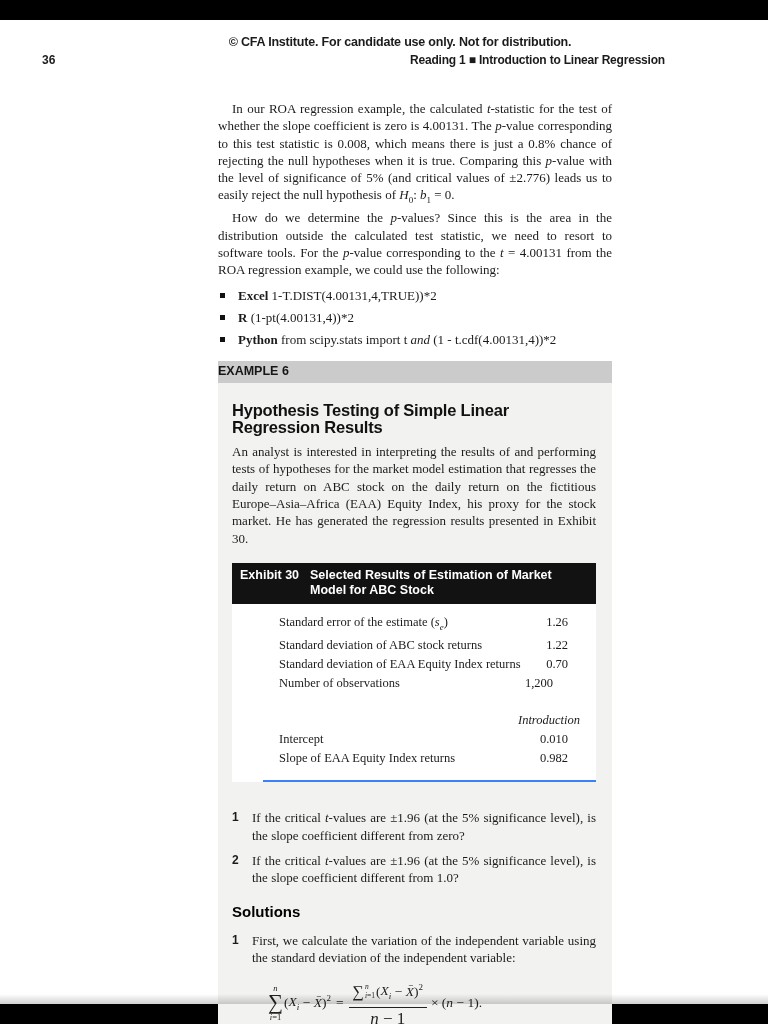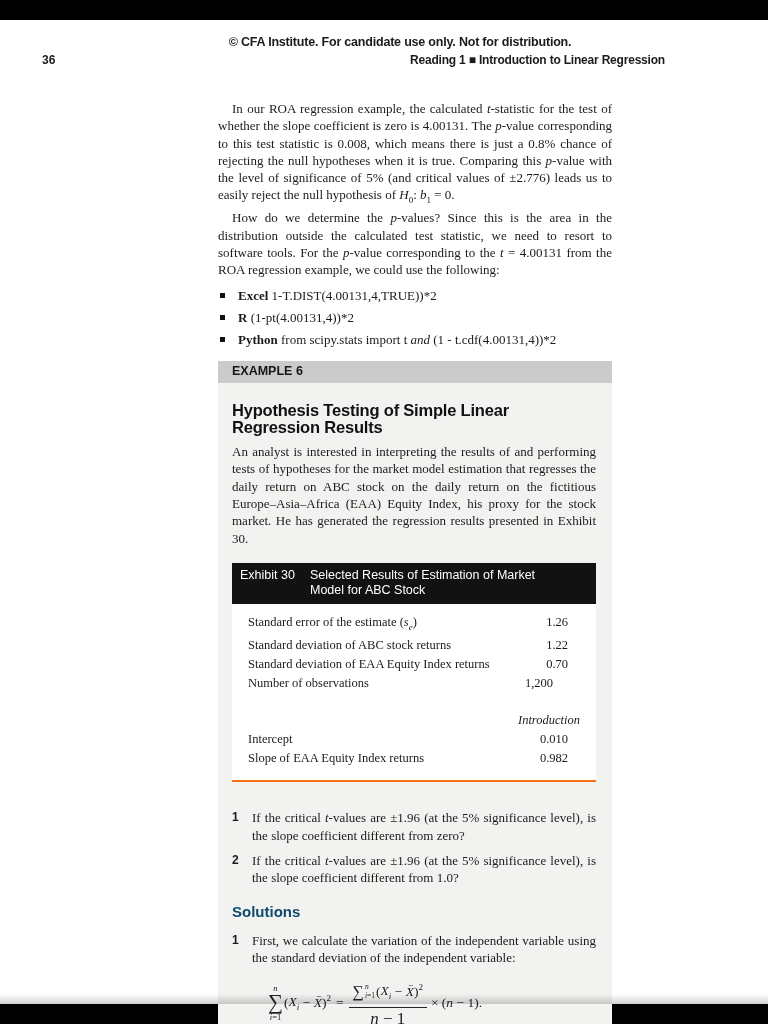--- a/index.html
+++ b/index.html
@@ -50,57 +50,57 @@
   .sq-marker{
     width:5px;height:5px;background:#111;display:inline-block;
     margin:6px 13px 0 2px;flex:0 0 5px;
   }
   .example-box{
     margin-top:13px;background:var(--example-bg);
     padding:0 0 20px 0;
   }
   .example-label-bar{
     background:var(--example-header-bg);height:22px;
-    display:flex;align-items:center;padding-left:14px;
+    display:flex;align-items:center;
     font-family:"Liberation Sans", sans-serif;font-weight:bold;font-size:12.5px;
     color:#161616;
   }
   .example-inner{padding:0 16px 0 14px;}
   .example-title{
     font-family:"Liberation Sans", sans-serif;font-weight:bold;font-size:16.5px;
     margin:19px 0 7px 0;letter-spacing:-0.2px;color:#111;
   }
   .example-intro{margin:0;text-align:justify;}
   .exhibit{margin-top:16px;background:#ffffff;}
   .exhibit-header{
     background:var(--exhibit-header-bg);color:var(--exhibit-header-ink);
-    font-family:"Liberation Sans", sans-serif;font-weight:normal;font-size:12.5px;
+    font-family:"Liberation Sans", sans-serif;font-weight:bold;font-size:12.5px;
     display:flex;padding:5px 24px 6px 8px;line-height:15px;
   }
   .exhibit-label{flex:0 0 70px;}
   .exhibit-title{flex:1;}
-  .exhibit-body{padding:9px 0 12px 0;border-bottom:2px solid #f97316;}
+  .exhibit-body{padding:9px 0 12px 0;border-bottom:2px solid #3b82f6;margin-left:31px;}
   .t-row{display:flex;justify-content:space-between;font-size:12.5px;line-height:19px;}
   .t-label{padding-left:16px;}
   .t-value{padding-right:28px;}
   .t-value.no-dec{padding-right:43px;}
   .coef-header{
     text-align:right;font-style:italic;font-size:12.5px;line-height:19px;
     padding-right:16px;margin-top:18px;
   }
   .questions{margin-top:27px;}
   .q-item{display:flex;margin-top:8px;}
   .q-num{
     flex:0 0 20px;font-family:"Liberation Sans", sans-serif;font-weight:bold;
     font-size:12px;line-height:17.3px;
   }
   .q-text{flex:1;text-align:justify;margin:0;}
   .solutions-heading{
     font-family:"Liberation Sans", sans-serif;font-weight:bold;font-size:15px;
-    margin:16px 0 0 0;color:#0c4a6e;
+    margin:16px 0 0 0;color:#000000;
   }
   .solution-item{display:flex;margin-top:12px;}
   .formula{
     display:flex;align-items:center;margin:12px 0 6px 36px;
     font-size:13.5px;color:#222;
   }
   .bigsum{display:inline-flex;flex-direction:column;align-items:center;line-height:1;}
   .bs-top,.bs-bot{font-size:8.5px;line-height:1.1;}
   .bs-sym{font-size:21px;line-height:0.95;}
   .fx{margin-left:1px;}

